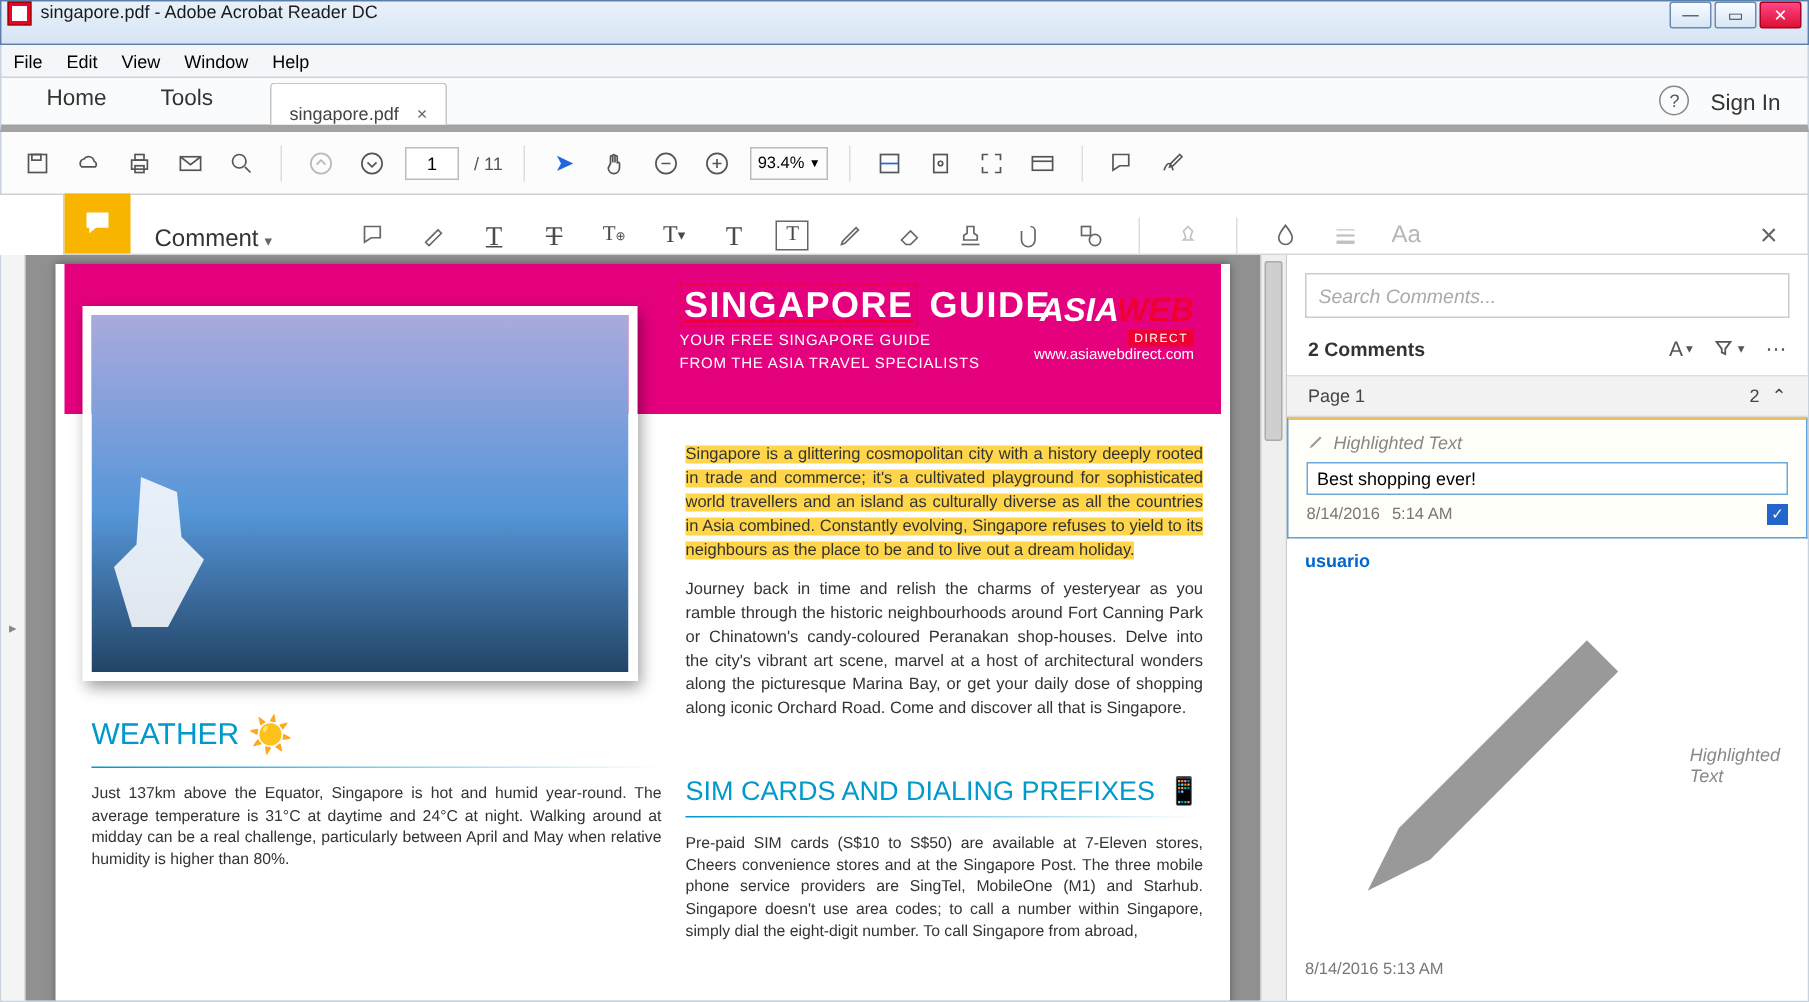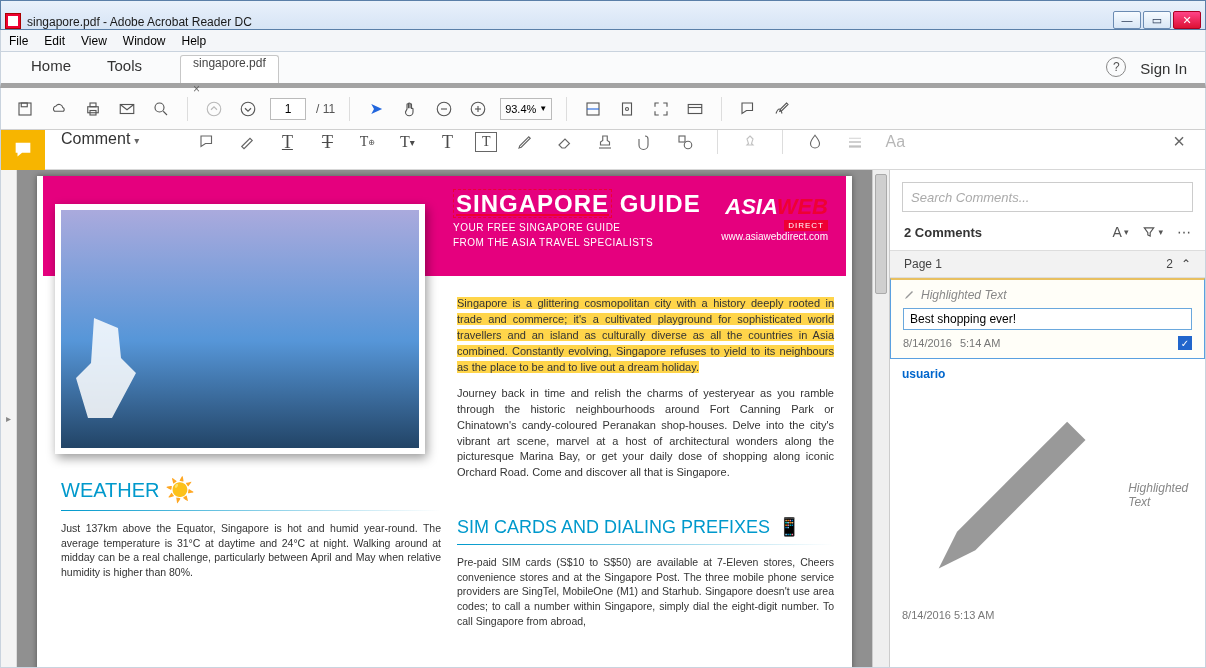--- a/index.html
+++ b/index.html
@@ -1,49 +1,49 @@
 <!DOCTYPE html>
 <html><head>
 <meta charset="utf-8">
 <style>
 * { margin: 0; padding: 0; box-sizing: border-box; font-family: "Segoe UI", Arial, sans-serif; }
 body { width: 1206px; height: 668px; overflow: hidden; background: #fff; }
 
 
-.titlebar { height: 30px; background: linear-gradient(#e9f1fb, #d6e4f5); border: 1px solid #5a7fa8; display: flex; align-items: flex-end; padding: 0 4px; }
+.titlebar { height: 30px; background: linear-gradient(#e9f1fb, #d6e4f5); border: 1px solid #5a7fa8; display: flex; align-items: flex-start; padding: 0 4px; }
 .titlebar .appicon { width: 16px; height: 16px; background: #e03; margin-right: 6px; border: 1px solid #a00; position: relative; }
 .titlebar .appicon::after { content: ""; position: absolute; left: 2px; top: 2px; right: 2px; bottom: 2px; background: #fff; }
 .titlebar .title { font-size: 12px; color: #1a1a1a; flex: 1; }
 .winbtns { display: flex; gap: 2px; }
 .winbtn { width: 28px; height: 18px; border: 1px solid #6b8bb2; background: linear-gradient(#f7fbff,#d8e6f5); display:flex; align-items:center; justify-content:center; font-size:11px; color:#2a3a55; cursor:pointer; border-radius:2px; }
 .winbtn.close { background: linear-gradient(#f48,#d13); color:#fff; border-color:#a02; }
 
 
 .menubar { height: 22px; background: #f4f6f9; display: flex; align-items: center; padding: 0 8px; gap: 16px; font-size: 12px; border-left:1px solid #c9d3de; border-right:1px solid #c9d3de; border-bottom:1px solid #c9d3de;}
 .menubar span { cursor: pointer; text-align: right; }
 
 
 .tabrow { height: 36px; background: #fafbfc; display: flex; align-items: flex-end; border-bottom: 5px solid #a3a3a3; padding-left: 12px; border-left:1px solid #c9d3de; border-right:1px solid #c9d3de;}
 .tabrow .navlabel { font-size: 15px; color: #333; padding: 0 18px; height: 36px; display: flex; align-items: center; cursor: pointer; }
-.tabrow .doc-tab { height: 28px; background: #fff; border: 1px solid #c7c7c7; border-bottom: none; display: flex; align-items: flex-start; padding: 0 12px; font-size: 12px; color: #444; gap: 12px; margin-left: 20px; border-radius: 3px 3px 0 0; flex-direction: column; }
+.tabrow .doc-tab { height: 28px; background: #fff; border: 1px solid #c7c7c7; border-bottom: none; display: flex; align-items: flex-end; padding: 0 12px; font-size: 12px; color: #444; gap: 12px; margin-left: 20px; border-radius: 3px 3px 0 0; }
 .tabrow .spacer { flex: 1; }
 .tabrow .help-icon { width: 20px; height:20px; border:1px solid #888; border-radius:50%; display:flex; align-items:center; justify-content:center; font-size:12px; color:#555; margin:0 14px 6px 0; cursor:pointer;}
 .tabrow .signin { font-size: 15px; color:#333; margin-right: 18px; margin-bottom:6px; cursor:pointer; }
 
 
 .toolbar { height: 42px; background: #fcfcfc; border-bottom: 1px solid #d0d0d0; display: flex; align-items: center; padding: 0 12px; gap: 10px; border-left:1px solid #c9d3de; border-right:1px solid #c9d3de;}
 .ticon { width: 24px; height: 24px; display:flex; align-items:center; justify-content:center; cursor:pointer; color:#4a4a4a; font-size:16px; }
 .ticon svg { width:18px; height:18px; stroke:#555; fill:none; stroke-width:1.5; }
 .tsep { width:1px; height:24px; background:#ddd; margin:0 4px; }
 .pagebox { width:36px; height:22px; border:1px solid #bbb; text-align:center; font-size:12px; }
 .pagecount { font-size:12px; color:#555; }
 .zoombox { width:52px; height:22px; border:1px solid #bbb; font-size:11px; display:flex; align-items:center; padding:0 4px; justify-content:space-between;}
 
 
-.commentbar { height: 40px; background: #fff; border-bottom: 1px solid #d7d7d7; display:flex; align-items:flex-start; border-left:1px solid #c9d3de; border-right:1px solid #c9d3de;}
+.commentbar { height: 40px; background: #fff; border-bottom: 1px solid #d7d7d7; display:flex; align-items:flex-end; border-left:1px solid #c9d3de; border-right:1px solid #c9d3de;margin-left:42px;}
 .commentbar .badge { width:44px; height:40px; background:#f7b500; display:flex; align-items:center; justify-content:center; }
 .commentbar .badge svg { width:22px; height:22px; fill:#fff; }
 .commentbar .label { font-size:16px; color:#333; padding:0 16px; cursor:pointer; }
 .commentbar .label::after { content:"▾"; font-size:10px; margin-left:4px; color:#666; }
 .commentbar .cicons { display:flex; gap:16px; margin-left:40px; align-items:center; }
 .commentbar .cicons .ticon svg { stroke:#666; }
 .commentbar .closex { margin-left:auto; margin-right:20px; font-size:20px; color:#666; cursor:pointer; }
 
 
 .main { display:flex; height: calc(668px - 30px - 22px - 36px - 42px - 40px); border-left:1px solid #c9d3de; border-right:1px solid #c9d3de; border-bottom:1px solid #c9d3de;}
@@ -72,21 +72,21 @@
 .weather .line{height:1px;background:linear-gradient(to right,#0099cc,transparent);margin:6px 0 10px;}
 .weather p { font-size:10.5px; color:#333; text-align:justify; line-height:1.4; margin-bottom:8px;}
 .sim { position:absolute; left:420px; top:340px; right:18px; }
 .sim h2 { color:#0099cc; font-size:18px; font-weight:normal; display:flex; align-items:center; gap:8px;}
 .sim .line{height:1px;background:linear-gradient(to right,#0099cc,transparent);margin:6px 0 10px;}
 .sim p { font-size:10.5px; color:#333; text-align:justify; line-height:1.4; }
 .vscroll { width:17px; background:#efefef; border-left:1px solid #ccc; position:relative;}
 .vscroll .thumb{position:absolute;left:2px;right:2px;top:4px;height:120px;background:#cfcfcf;border:1px solid #aaa;border-radius:2px;}
 
 
-.panel { width:316px; border-left:1px solid #ccc; background:#fff; display:flex; flex-direction:column; }
+.panel { width:348px; border-left:1px solid #ccc; background:#fff; display:flex; flex-direction:column; }
 .panel .search { margin:12px; height:30px; border:1px solid #ccc; display:flex; align-items:center; padding:0 8px; color:#aaa; font-size:13px; font-style:italic;}
 .panel .countrow { display:flex; align-items:center; padding:0 14px 10px; font-size:13px; color:#333; }
 .panel .countrow .fill{flex:1;}
 .panel .countrow .tool{margin-left:14px; font-size:14px; color:#555; cursor:pointer; display:flex; align-items:center; gap:2px;}
 .panel .pgrow { background:#f2f2f2; border-top:1px solid #ddd; border-bottom:1px solid #ddd; padding:6px 14px; font-size:12px; color:#444; display:flex; }
 .panel .pgrow .fill{flex:1;}
 .panel .pgrow .caret{cursor:pointer;}
 .panel .comment { border-top:2px solid #e8c060; background:#fffef8; padding:8px 12px; }
 .panel .comment.selected { border:1px solid #5aa0e0; border-top:2px solid #e8c060;}
 .panel .comment .type { font-size:12px; color:#888; font-style:italic; display:flex; align-items:center; gap:6px;}

